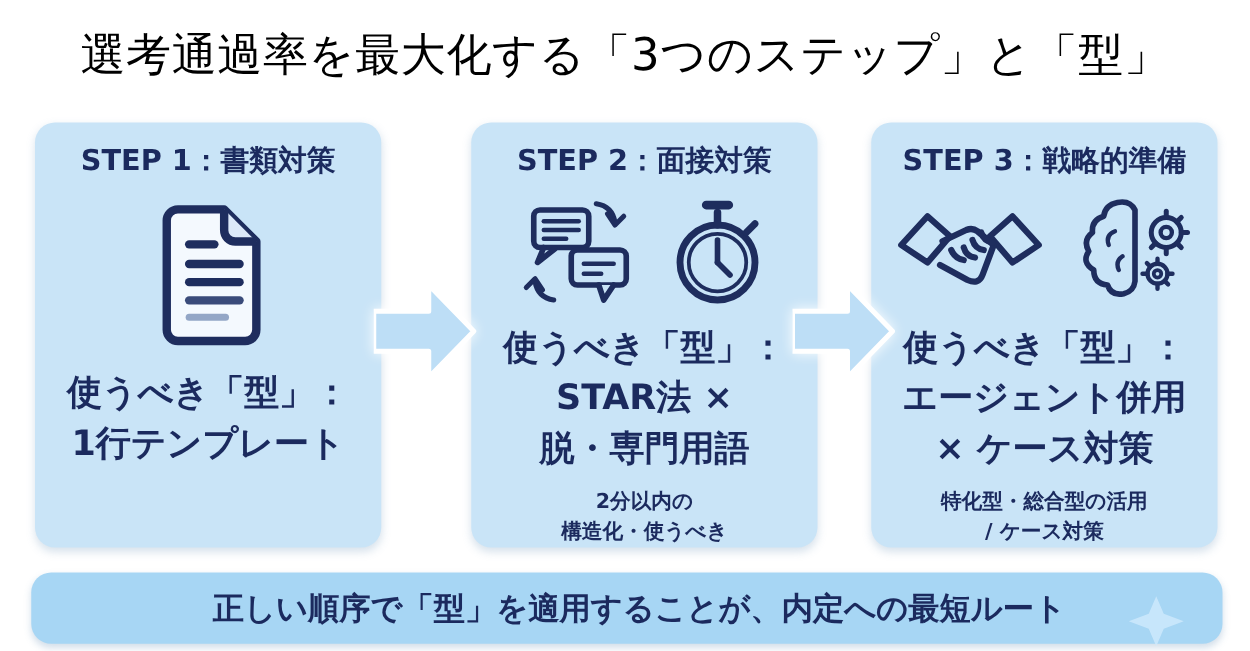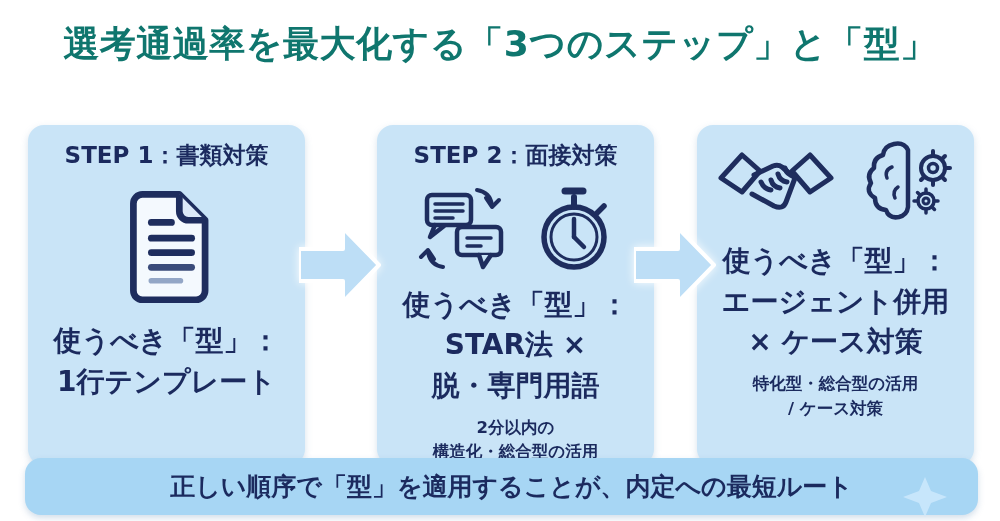--- a/index.html
+++ b/index.html
@@ -3,28 +3,28 @@
 <meta charset="utf-8">
 <style>
   html,body{margin:0;padding:0;background:#ffffff;}
   body{
     width:1000px;height:521px;position:relative;overflow:hidden;
     font-family:"DejaVu Sans","Liberation Sans",sans-serif;
     color:#1b2a5e;
   }
   .page-title{
     position:absolute;top:20px;left:0;width:100%;
-    text-align:center;font-size:36px;font-weight:700;
-    letter-spacing:0.5px;color:#0f766e;
+    text-align:center;font-size:36px;font-weight:400;
+    letter-spacing:0.5px;color:#000000;
   }
   .card{
     position:absolute;top:98px;width:277px;height:340px;
     background:#c9e4f7;border-radius:16px;
     box-shadow:0 3px 7px rgba(110,150,185,0.28);
-    display:flex;flex-direction:column;align-items:center;margin-top:27px;
+    display:flex;flex-direction:column;align-items:center;
   }
   .card.c1{left:28px}.card.c2{left:377px}.card.c3{left:697px}
   .card-header{
     margin-top:15px;font-size:23px;font-weight:800;white-space:nowrap;
   }
   .icon-area{
     display:flex;align-items:center;justify-content:center;gap:20px;
     width:100%;
   }
   .c1 .icon-area{height:150px}
@@ -106,24 +106,25 @@
         <line x1="43" y1="26" x2="43" y2="16" stroke-width="6"></line>
         <line x1="34" y1="10" x2="52" y2="10" stroke-width="7"></line>
         <line x1="66" y1="32" x2="73" y2="25" stroke-width="5.5"></line>
       </svg>
     </span>
   </div>
   <div class="type-label">使うべき「型」：
 STAR法 ×
 脱・専門用語</div>
   <div class="detail-text">2分以内の
-構造化・総合型の活用</div>
+構造化・使うべき</div>
 </div>
 
 <div class="card c3">
+  <div class="card-header">STEP 3：戦略的準備</div>
   <div class="icon-area">
     <span>
       <svg width="120" height="86" viewBox="0 0 120 86" fill="none" stroke="#1e2d5e" stroke-width="5" stroke-linecap="round" stroke-linejoin="round">
         <path d="M5 38 L26 15 L44 31 L26 52 Z"></path>
         <path d="M115 38 L94 15 L76 31 L94 52 Z"></path>
         <path d="M38 35 L57 26 q5 -2 9 1 l13 11"></path>
         <path d="M79 38 l-9 24 q-3 8 -12 4 l-22 -12"></path>
         <path d="M55 40 q2 7 9 8"></path>
         <path d="M62 34 q2 7 9 8"></path>
         <path d="M69 28 q2 7 9 8"></path>

